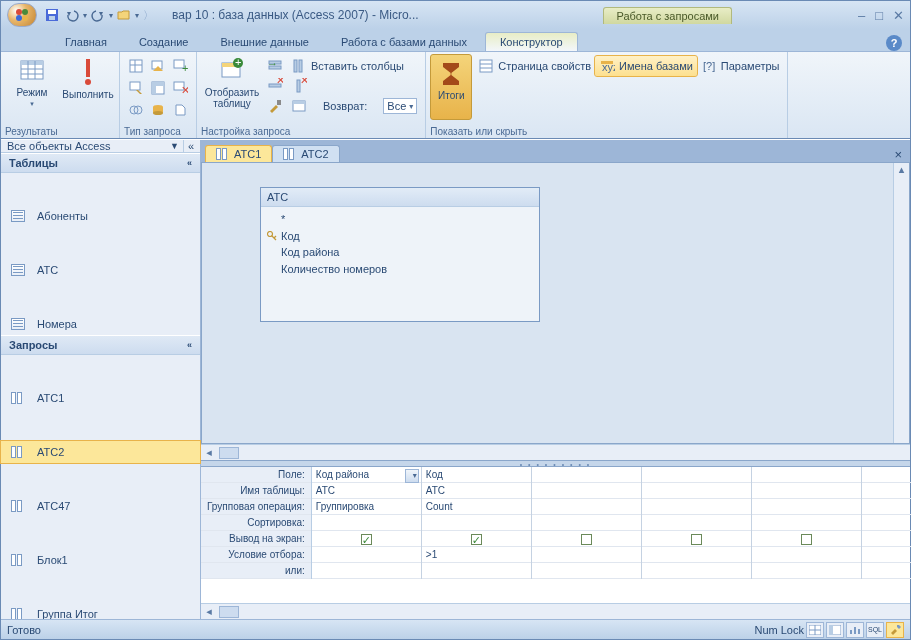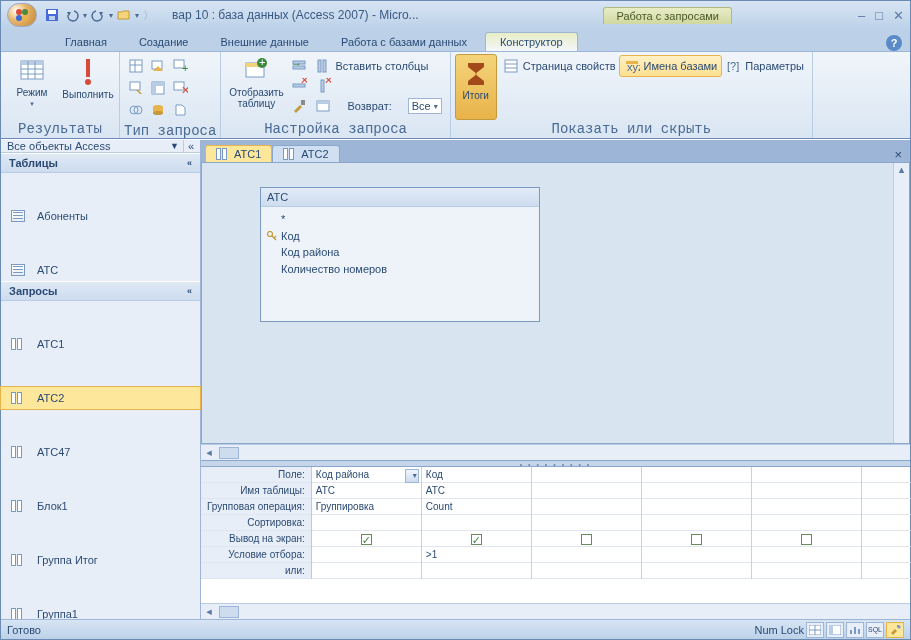--- a/index.html
+++ b/index.html
@@ -15,21 +15,21 @@
 .win-ctrls { display: flex; gap: 10px; color: #5a7aa4; }
 .win-ctrls span { cursor: default; font-size: 13px; }
 .ribbon-tabs { height: 22px; display: flex; align-items: flex-end; padding-left: 50px; gap: 4px; background: #bcd1e8; }
 .rtab { padding: 3px 14px; color: #2a4a74; border-radius: 3px 3px 0 0; cursor: default; }
 .rtab.active { background: #f3f7fb; border: 1px solid #9db6d7; border-bottom: none; }
 .rtab.ctx { background: linear-gradient(#e8edc6,#f3f7fb); }
 .help-btn { margin-left: auto; margin-right: 8px; width: 16px; height: 16px; border-radius: 8px; background: #5a8ac8; color: #fff; display: flex; align-items: center; justify-content: center; font-weight: bold; }
 .ribbon { height: 88px; background: linear-gradient(#f0f5fa,#dae6f3); border-top: 1px solid #9db6d7; border-bottom: 1px solid #6a8ab4; display: flex; }
 .rgroup { border-right: 1px solid #b8cde4; display: flex; flex-direction: column; padding: 2px 4px 0 4px; }
 .rgroup-body { flex: 1; display: flex; align-items: flex-start; gap: 2px; }
-.rgroup-label { text-align: center; color: #4a6a94; padding: 1px 0; font-size: 14px; font-family: Liberation Mono, monospace; }
+.rgroup-label { text-align: left; color: #4a6a94; padding: 1px 0; font-size: 10px; }
 .big-btn { width: 54px; height: 66px; display: flex; flex-direction: column; align-items: center; justify-content: flex-start; padding-top: 3px; border-radius: 3px; text-align: center; line-height: 1.1; gap: 2px; }
 .big-btn .lbl { font-size: 10px; color: #2a4a74; }
 .sm-btn { height: 20px; display: flex; align-items: center; gap: 4px; padding: 0 4px; border-radius: 2px; font-size: 10px; color: #2a4a74; white-space: nowrap; }
 .sm-btn.highlighted { background: linear-gradient(#fff1c7,#fde08f); outline: 1px solid #e8b34a; }
 .icon-grid { display: grid; grid-template-columns: repeat(3, 20px); grid-auto-rows: 20px; gap: 2px; }
 .icon-grid > div, .icon-cell { width: 20px; height: 20px; display: flex; align-items: center; justify-content: center; }
 .mini-icon { width: 16px; height: 16px; }
 .body { flex: 1; display: flex; min-height: 0; border-top: 1px solid #fff; }
 .navpane { width: 200px; background: #e8eef7; border-right: 1px solid #9db6d7; display: flex; flex-direction: column; }
 .nav-header { height: 22px; background: linear-gradient(#e2ecf7,#cddce f); border-bottom: 1px solid #b8cde4; display: flex; align-items: center; padding: 0 6px; color: #2a4a74; }
@@ -348,20 +348,24 @@
             <span class="chev">«</span>
           </div>
           <div class="nav-item">
             <span class="obj-icon tbl-ico"></span>
             <span>Абоненты</span>
           </div>
           <div class="nav-item">
             <span class="obj-icon tbl-ico"></span>
             <span>АТС</span>
           </div>
+          <div class="nav-item">
+            <span class="obj-icon tbl-ico"></span>
+            <span>Номера</span>
+          </div>
           <div class="nav-group-hdr">
             <span>Запросы</span>
             <span class="chev">«</span>
           </div>
           <div class="nav-item">
             <span class="obj-icon qry-ico">
               <span></span>
               <span></span>
             </span>
             <span>АТС1</span>

